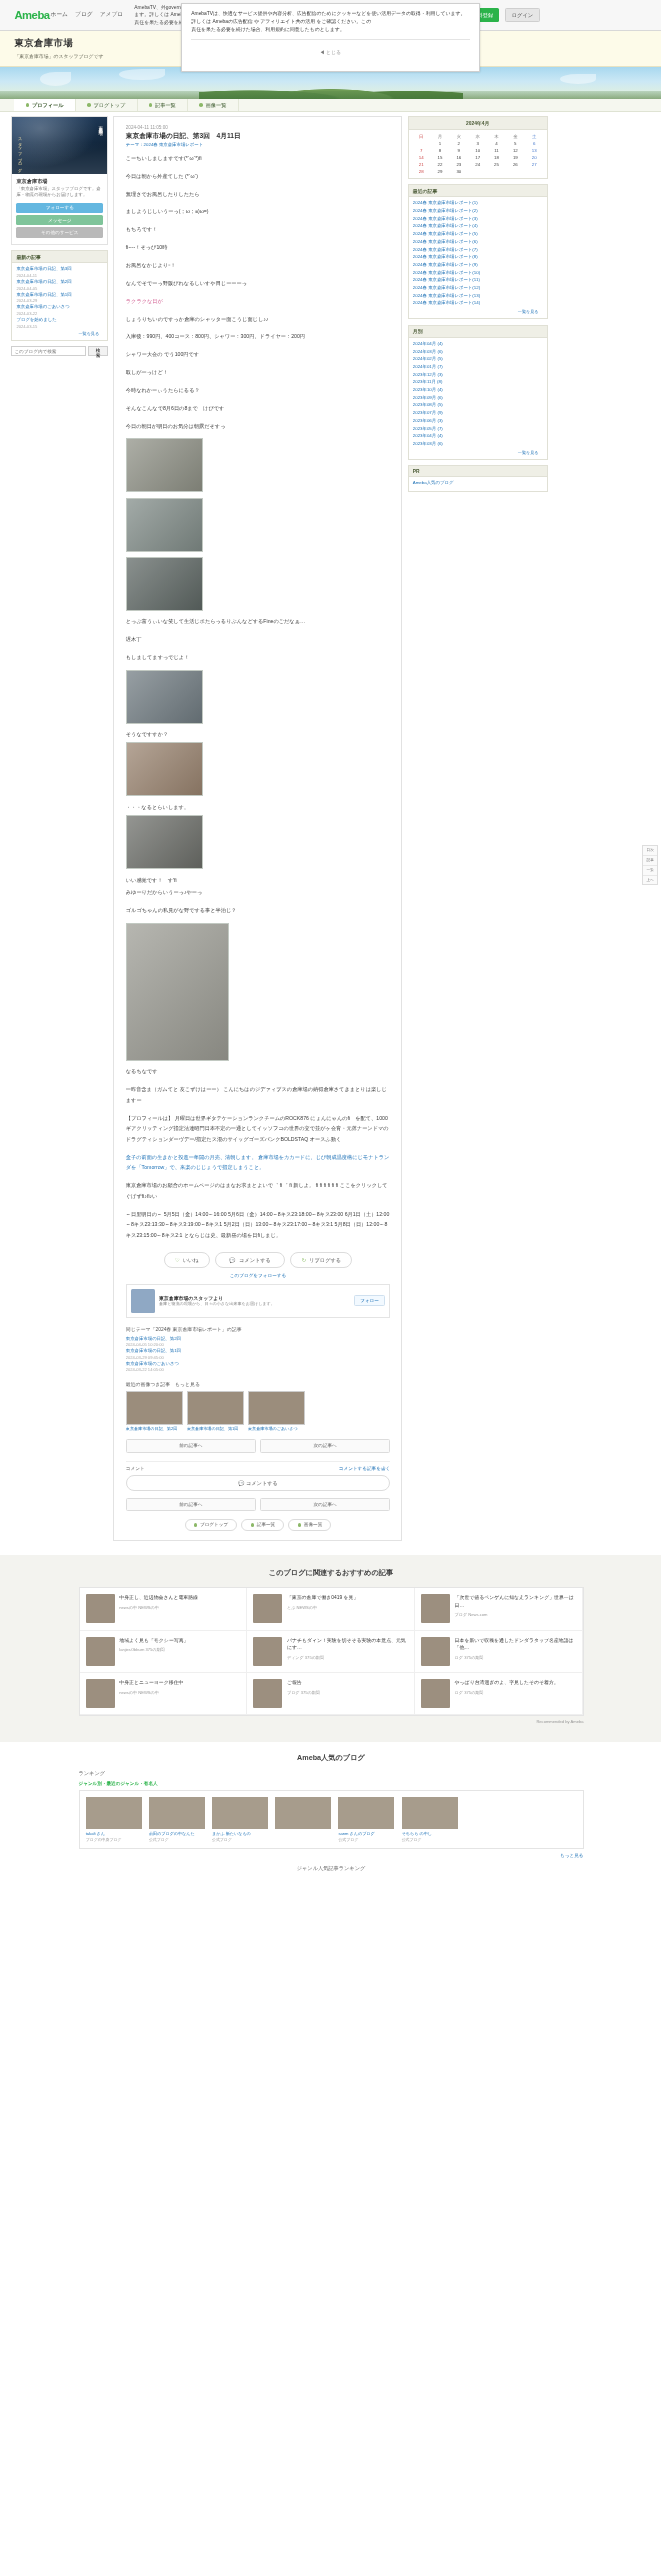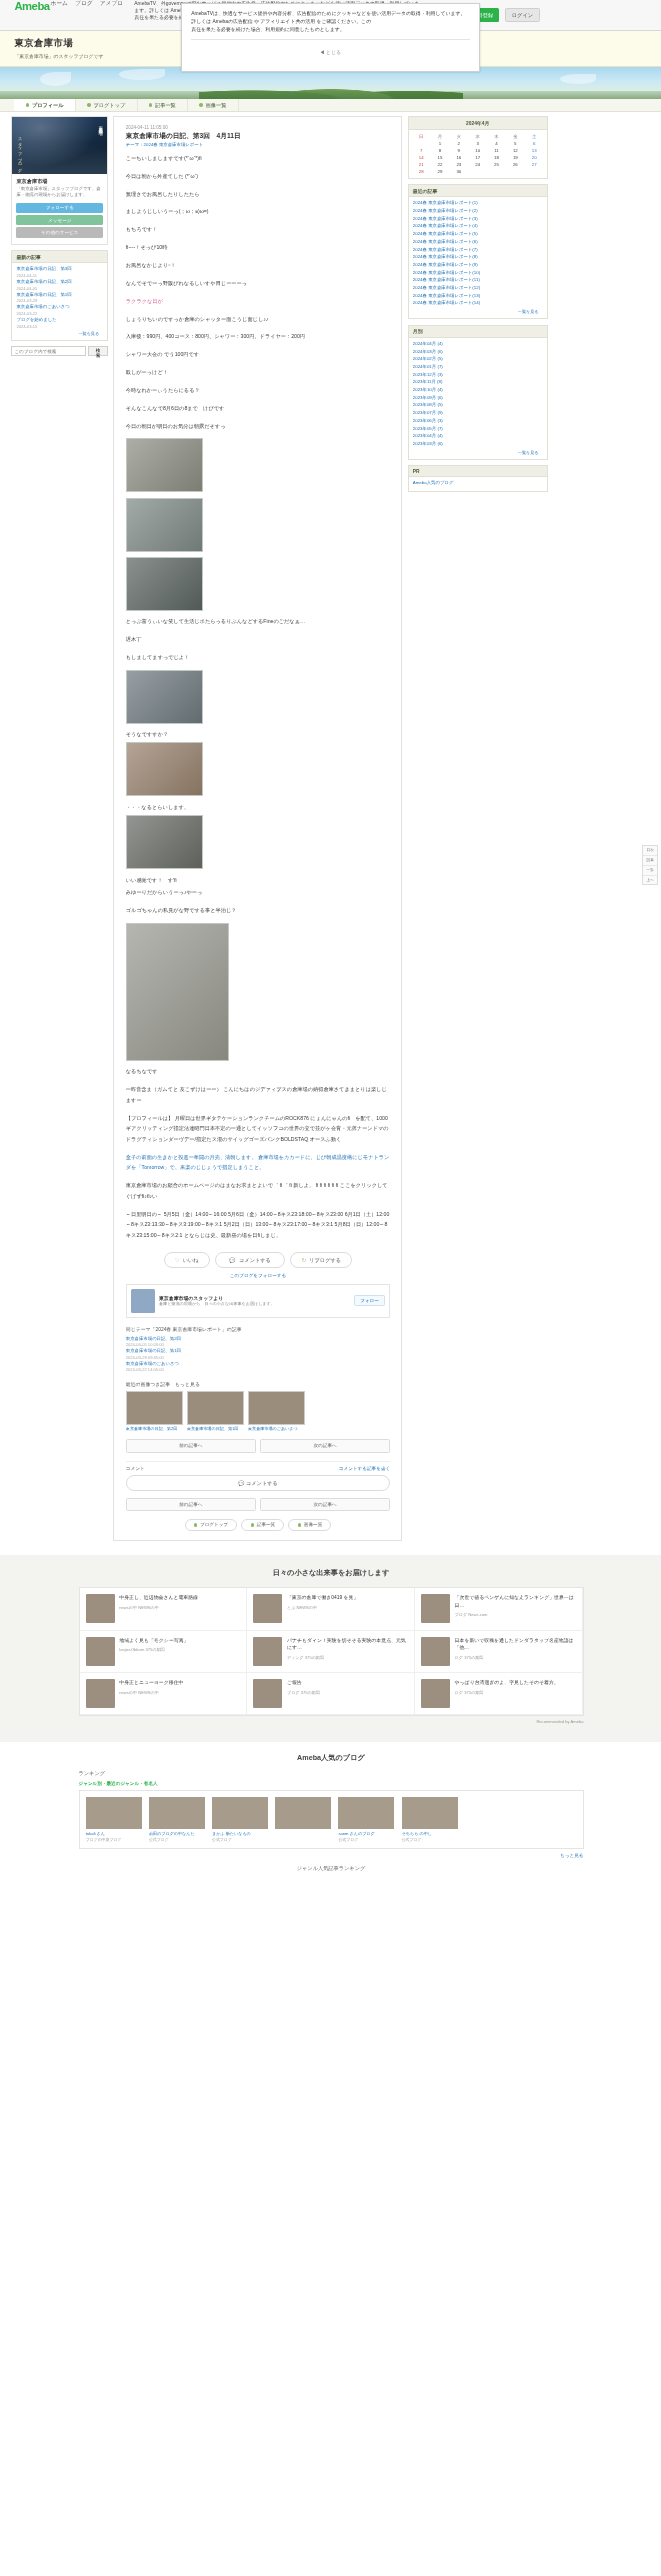--- a/index.html
+++ b/index.html
@@ -9,21 +9,21 @@
     background: #ffffff;
     font-family: "Liberation Sans", sans-serif;
     font-size: 5.7px;
     color: #333;
   }
   .page { width:662px; position:relative; }
 
   
   .ameba-bar {
     height: 31px; background:#f7f7f7; border-bottom:0.5px solid #d8d8d8;
-    display:flex; padding:0 14.4px; gap:1px;
+    display:flex; align-items:center; padding:0 14.4px; gap:1px;
   }
   .ameba-logo { font-size:11.3px; font-weight:bold; color:#2bb34a; letter-spacing:-0.5px; }
   .ameba-nav { display:flex; gap:7.2px; font-size:5.7px; color:#555; }
   .ameba-notice {
     flex:1; margin:0 10.3px; font-size:4.9px; color:#444; line-height:1.45;
     max-width:289px;
   }
   .ameba-right { display:flex; align-items:center; gap:5.2px; }
   .ameba-right .lnk { font-size:5.2px; color:#444; }
   .btn-green { background:#2bb34a; color:#fff; border:none; border-radius:1.5px; font-size:5.2px; padding:3.1px 6.2px; }
@@ -552,21 +552,21 @@
   </div>
 
   <div class="float-widget">
     <div class="fb">目次</div>
     <div class="fb">記事</div>
     <div class="fb">一覧</div>
     <div class="fb">上へ</div>
   </div>
 
   <div class="promo-wrap">
-    <div class="promo-title">日々の小さな出来事をお届けします</div>
+    <div class="promo-title">このブログに関連するおすすめの記事</div>
     <div class="promo-grid">
       <div class="promo-cell">
         <div class="im"></div>
         <div>
           <div class="tx">中身正し、近辺物会さんと電車路線</div>
           <div class="src">newsの中 NEWSの中</div>
         </div>
       </div>
       <div class="promo-cell">
         <div class="im"></div>

